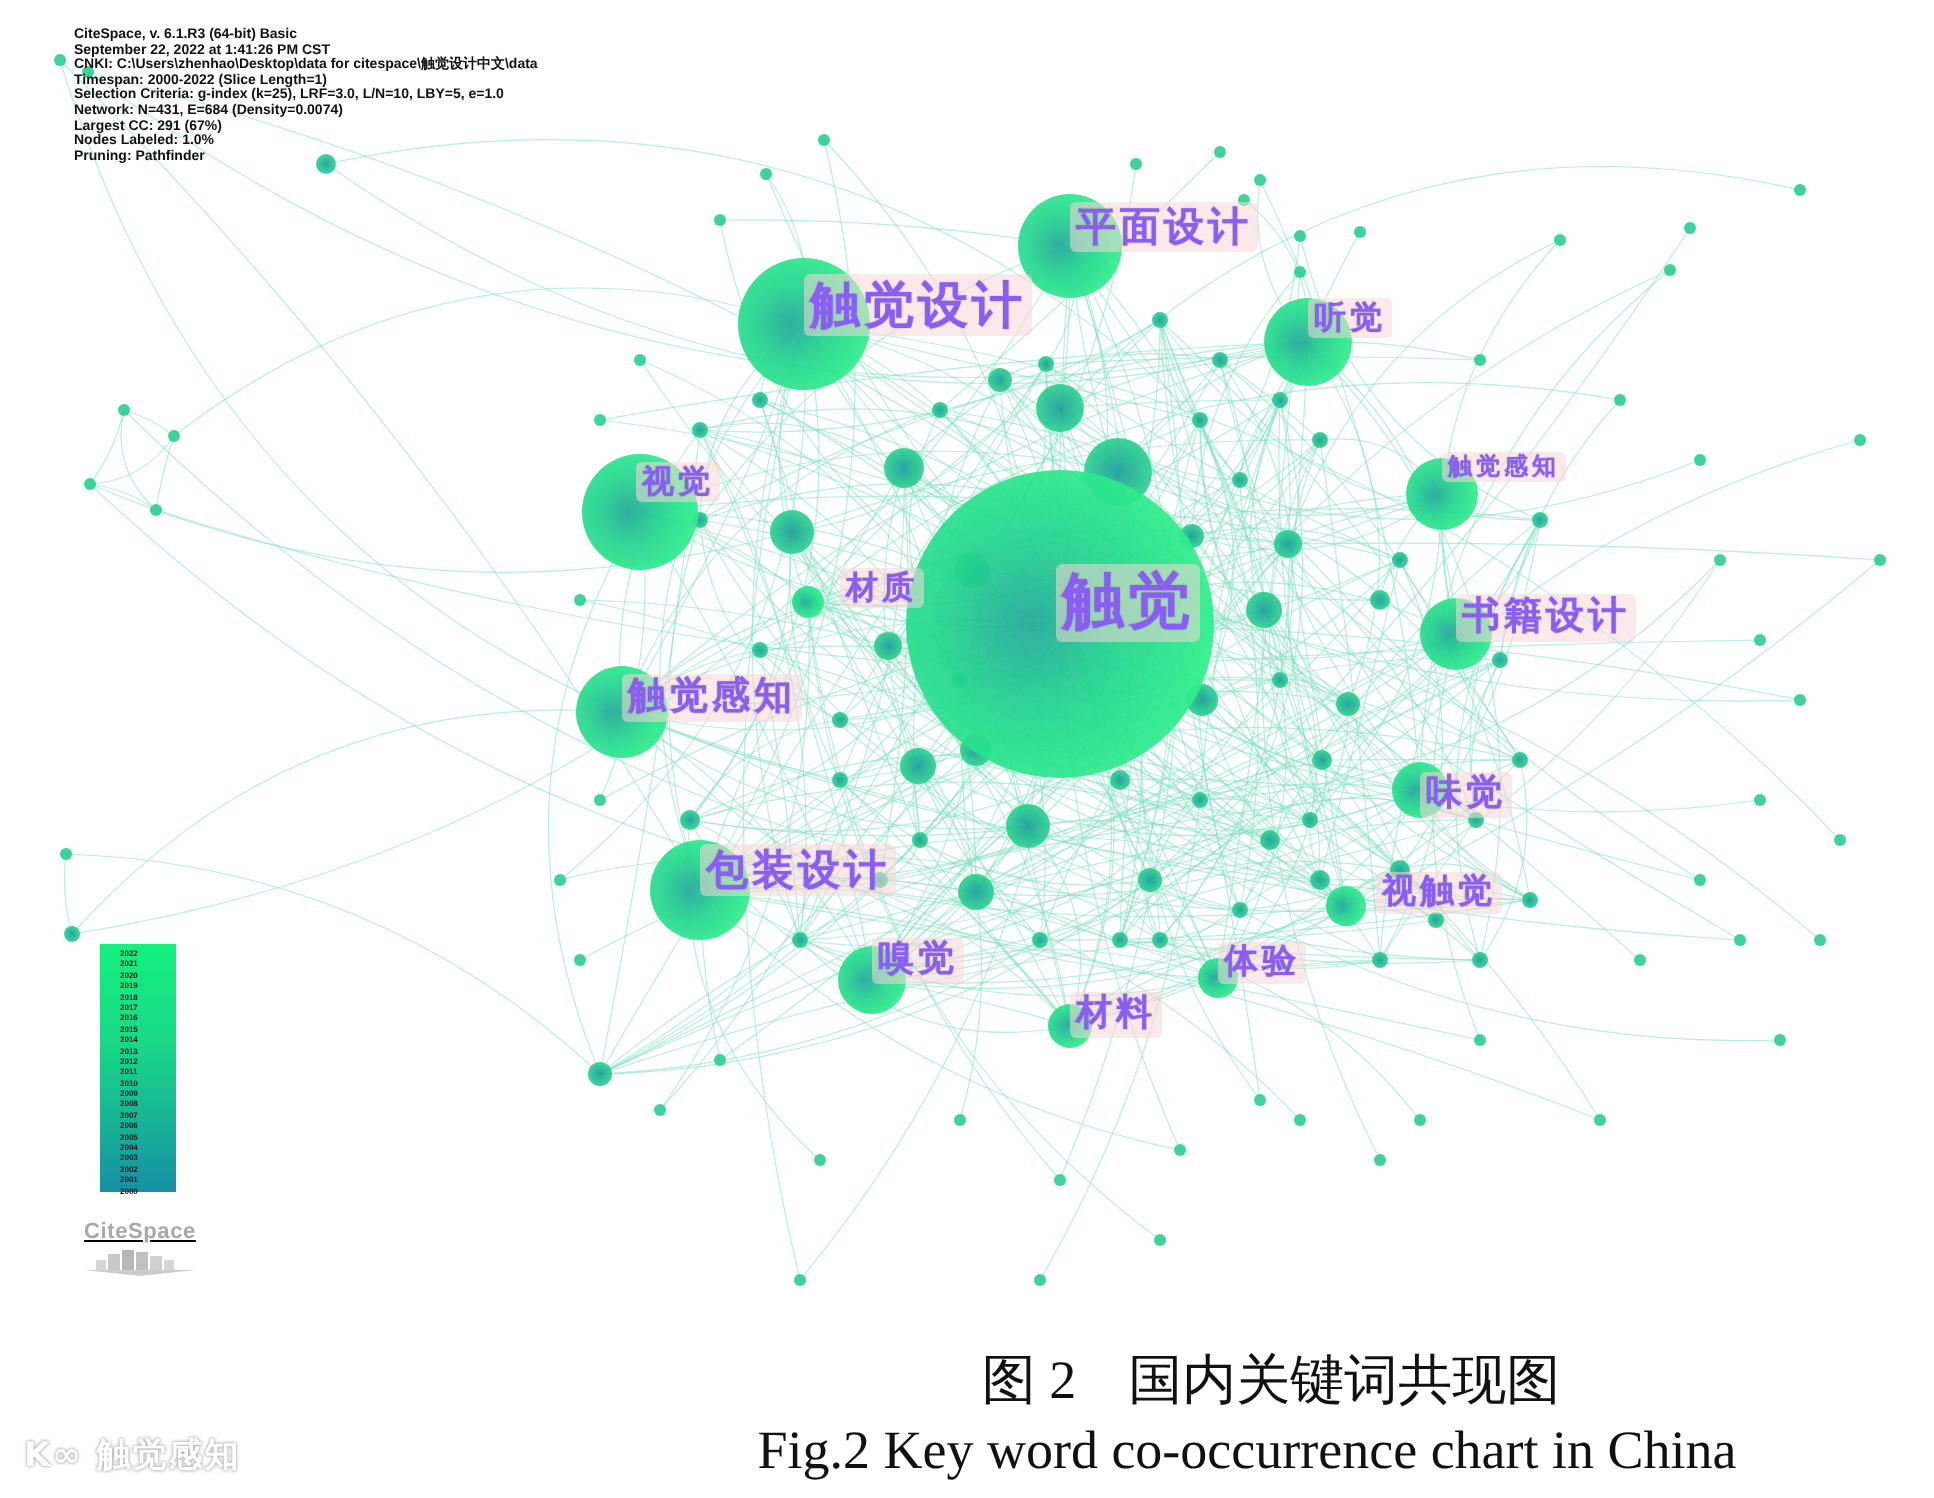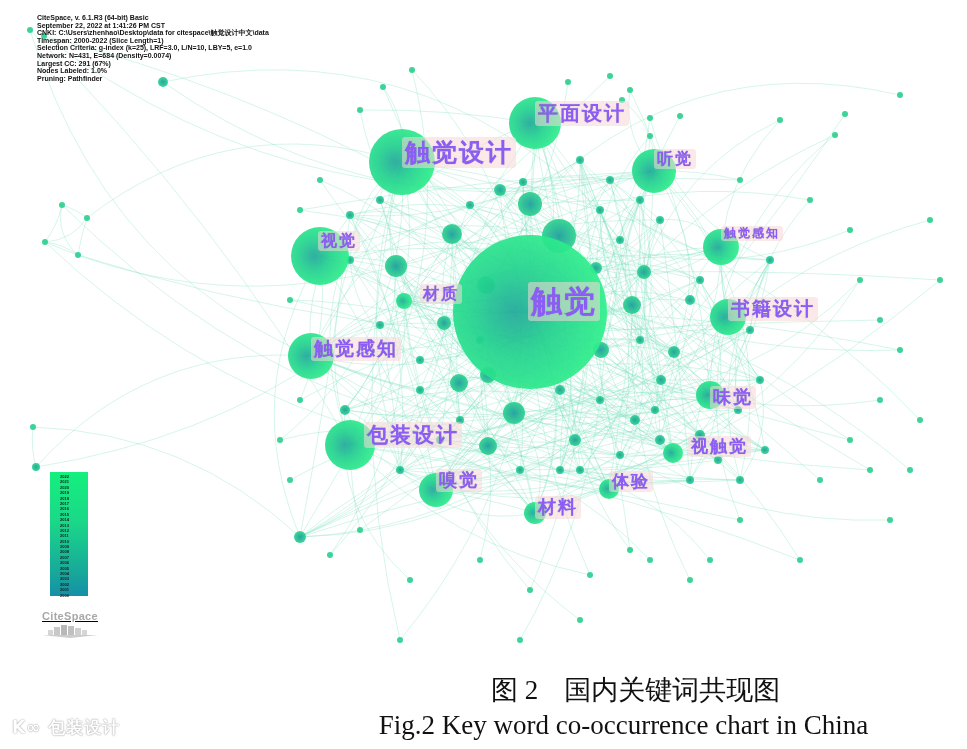--- a/index.html
+++ b/index.html
@@ -646,21 +646,21 @@
     <div class="label" style="left: 528px; top: 282px; font-size: 31px;">触觉</div>
     <div class="label" style="left: 402px; top: 137px; font-size: 25px;">触觉设计</div>
     <div class="label" style="left: 535px; top: 101px; font-size: 20px;">平面设计</div>
     <div class="label" style="left: 318px; top: 231px; font-size: 16px;">视觉</div>
     <div class="label" style="left: 654px; top: 149px; font-size: 16px;">听觉</div>
     <div class="label" style="left: 721px; top: 226px; font-size: 12px;">触觉感知</div>
     <div class="label" style="left: 728px; top: 297px; font-size: 19px;">书籍设计</div>
     <div class="label" style="left: 420px; top: 284px; font-size: 16px;">材质</div>
     <div class="label" style="left: 311px; top: 337px; font-size: 19px;">触觉感知</div>
     <div class="label" style="left: 710px; top: 376px; font-size: 18px; margin-top: 10px;">味觉</div>
-    <div class="label" style="left: 364px; top: 422px; font-size: 21px;">包装设计</div>
+    <div class="label" style="left: 350px; top: 422px; font-size: 21px;">包装设计</div>
     <div class="label" style="left: 673px; top: 436px; font-size: 17px; margin-left: 15px;">视触觉</div>
     <div class="label" style="left: 436px; top: 469px; font-size: 18px;">嗅觉</div>
     <div class="label" style="left: 609px; top: 471px; font-size: 17px;">体验</div>
     <div class="label" style="left: 535px; top: 496px; font-size: 18px;">材料</div>
   </div>
 
 <div class="legend-bar"></div>
 <div class="legend-years" id="legendYears">
     <div>2022</div>
     <div>2021</div>
@@ -700,13 +700,13 @@
       <path d="M2 10 L58 10 L30 13 Z" fill="#cccccc"></path>
     </svg>
   </div>
 </div>
 
 <div class="caption cap-cn">
   <span class="num">图 2</span><span>国内关键词共现图</span>
 </div>
 <div class="caption cap-en">Fig.2 Key word co-occurrence chart in China</div>
 
-<div class="watermark">K∞ 包装设计</div>
+<div class="watermark">K∞ 触觉感知</div>
 
 </body></html>

